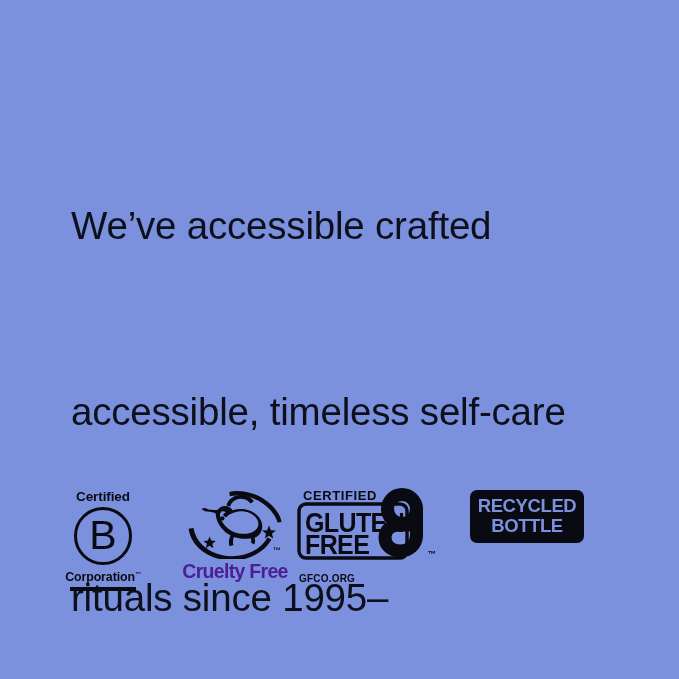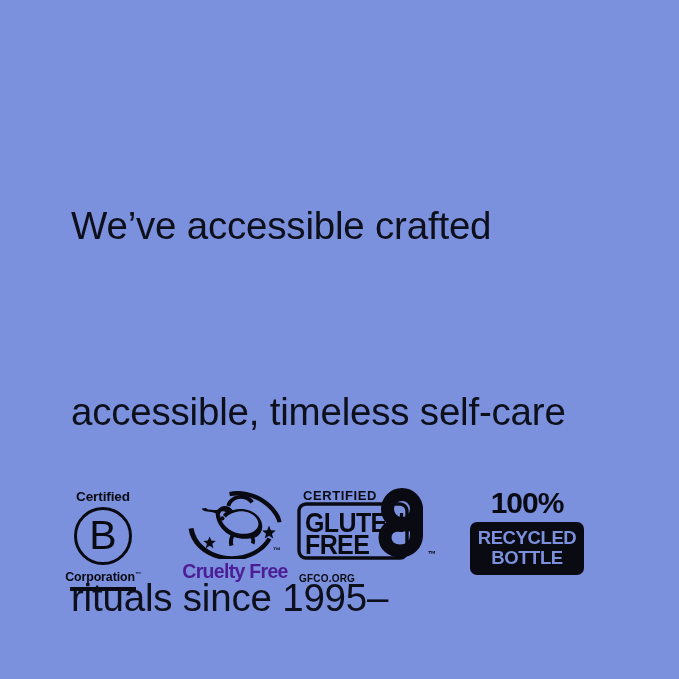--- a/index.html
+++ b/index.html
@@ -243,21 +243,20 @@
 
             <path d="M120.5 48 C120.5 58 113 64 104 64 C95.5 64 89 58.5 89 50.5 C89 43 95 38 103 38 L113 38"></path>
           </g>
           <text x="132" y="70" font-family="Liberation Sans, sans-serif" font-size="8.5" font-weight="700" fill="#0a0a12">™</text>
         </svg>
       </div>
       <div class="gf-url">GFCO.ORG</div>
     </div>
 
     <div class="badge recycled">
-      <div class="rc-top">100%</div>
       <div class="rc-box">
         <div class="rc-l1">RECYCLED</div>
         <div class="rc-l2">BOTTLE</div>
       </div>
     </div>
 
   </div>
 </div>
 
 </body></html>

